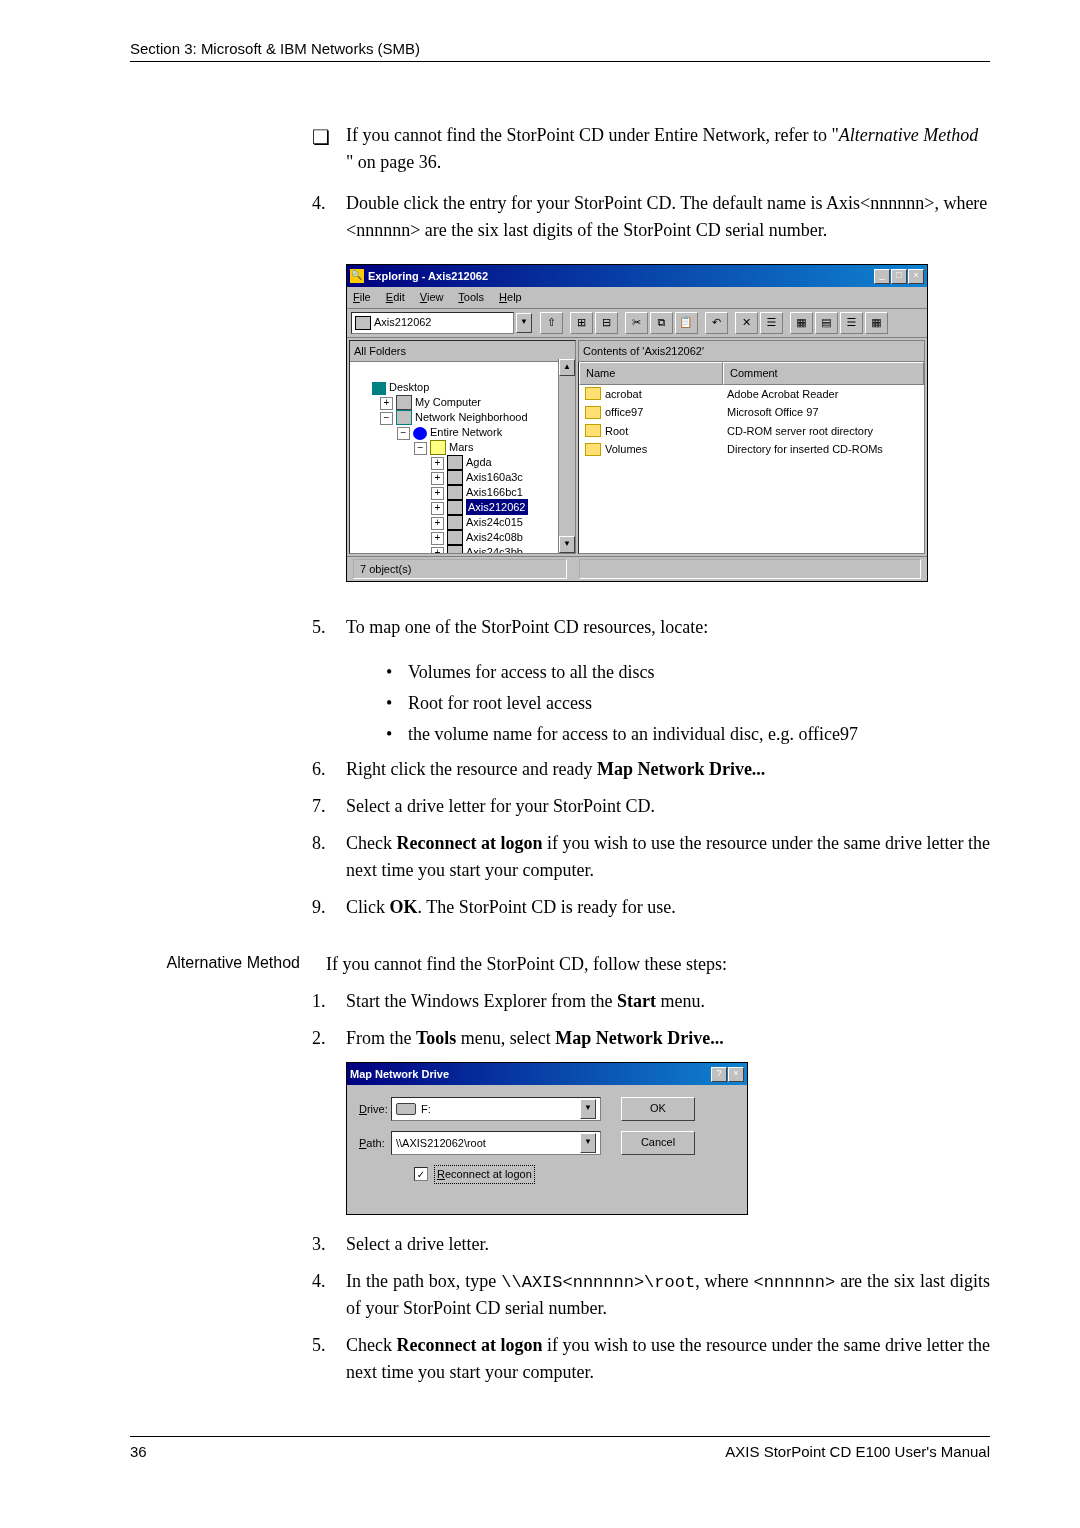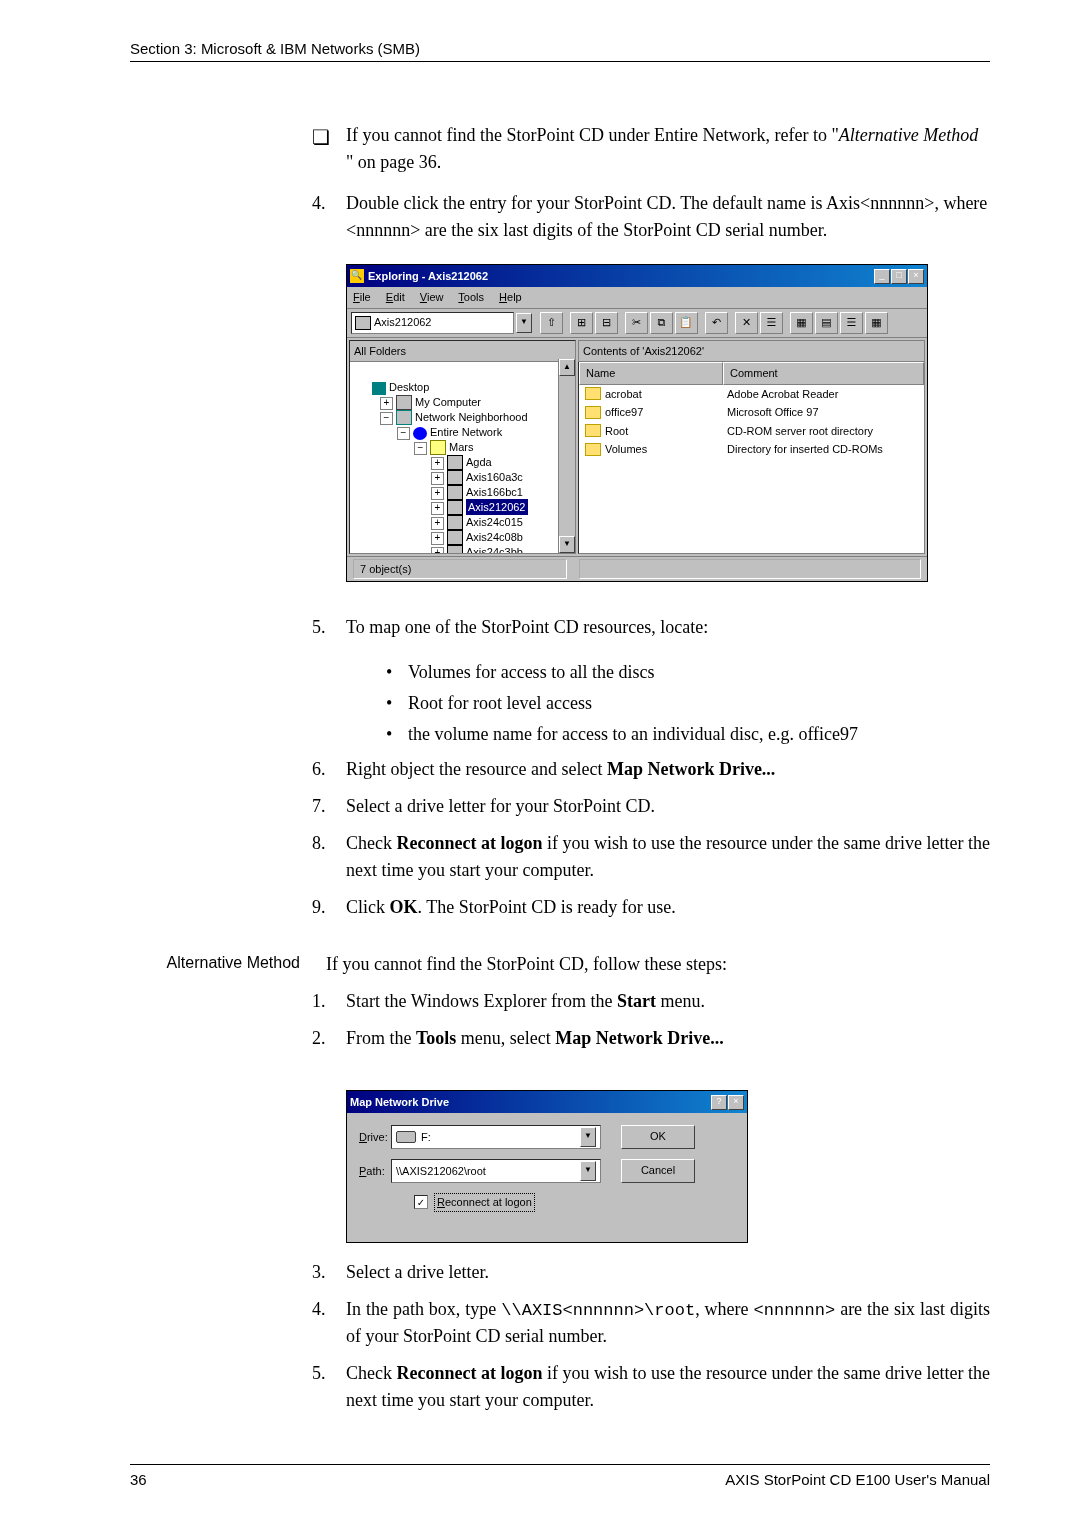--- a/index.html
+++ b/index.html
@@ -123,21 +123,21 @@
   .scrollbar{position:absolute;right:0;top:18px;bottom:0;width:16px;background:#c0c0c0;border-left:1px solid #808080;}
   .scrollbtn{height:15px;background:#c0c0c0;border:1px solid #fff;border-right-color:#404040;border-bottom-color:#404040;text-align:center;font-size:8px;line-height:13px;}
   .columns{display:flex;background:#c0c0c0;}
   .colh{padding:2px 6px;border:1px solid #fff;border-right-color:#808080;border-bottom-color:#808080;font-size:11px;}
   .file-row{display:flex;padding:1px 0;}
   .fcell{padding:0 6px;font-size:11px;display:flex;align-items:center;}
   .folder-icon{width:14px;height:11px;background:#ffe070;border:1px solid #c0a000;margin-right:4px;}
   .statusbar{border-top:1px solid #808080;padding:2px 6px;background:#c0c0c0;font-size:11px;display:flex;gap:12px;}
   .status-cell{border:1px inset #fff;padding:1px 6px;}
 
-  .dialog-window{width:400px;background:#c0c0c0;border:1px solid #000;font-family:'MS Sans Serif',Arial,sans-serif;font-size:11px;margin-top:28px;}
+  .dialog-window{width:400px;background:#c0c0c0;border:1px solid #000;font-family:'MS Sans Serif',Arial,sans-serif;font-size:11px;}
   .dlg-body{padding:12px;}
   .dlg-row{display:flex;align-items:center;margin-bottom:10px;}
   .dlg-label{width:32px;}
   .dlg-combo{display:flex;align-items:center;background:#fff;border:1px inset #808080;padding:2px 4px;width:200px;height:18px;}
   .dlg-combo .dropbtn{margin-left:auto;}
   .dlg-btn{width:72px;height:22px;background:#c0c0c0;border:1px solid #fff;border-right-color:#404040;border-bottom-color:#404040;text-align:center;line-height:20px;margin-left:20px;}
   .checkbox{width:12px;height:12px;background:#fff;border:1px inset #808080;margin-right:6px;display:flex;align-items:center;justify-content:center;font-size:10px;}
   .chk-label{border:1px dotted #000;padding:0 2px;}
   .drive-icon{width:18px;height:10px;background:#c0c0c0;border:1px solid #404040;border-radius:2px;margin-right:5px;}
 
@@ -363,21 +363,21 @@
           <li>Volumes for access to all the discs</li>
           <li>Root for root level access</li>
           <li>the volume name for access to an individual disc, e.g. office97</li>
         </ul>
       </div>
     </div>
 
     <div class="step-row">
       <div class="sidebar-col"></div>
       <div class="num-col">6.</div>
-      <div class="body-col"><span>Right object the resource and select </span><span class="bold">Map Network Drive...</span></div>
+      <div class="body-col"><span>Right click the resource and ready </span><span class="bold">Map Network Drive...</span></div>
     </div>
     <div class="step-row" style="margin-top:8px;">
       <div class="sidebar-col"></div>
       <div class="num-col">7.</div>
       <div class="body-col">Select a drive letter for your StorPoint CD.</div>
     </div>
     <div class="step-row" style="margin-top:8px;text-align:justify;">
       <div class="sidebar-col"></div>
       <div class="num-col">8.</div>
       <div class="body-col"><span>Check </span><span class="bold">Reconnect at logon</span><span> if you wish to use the resource under the same drive letter the next time you start your computer.</span></div>

